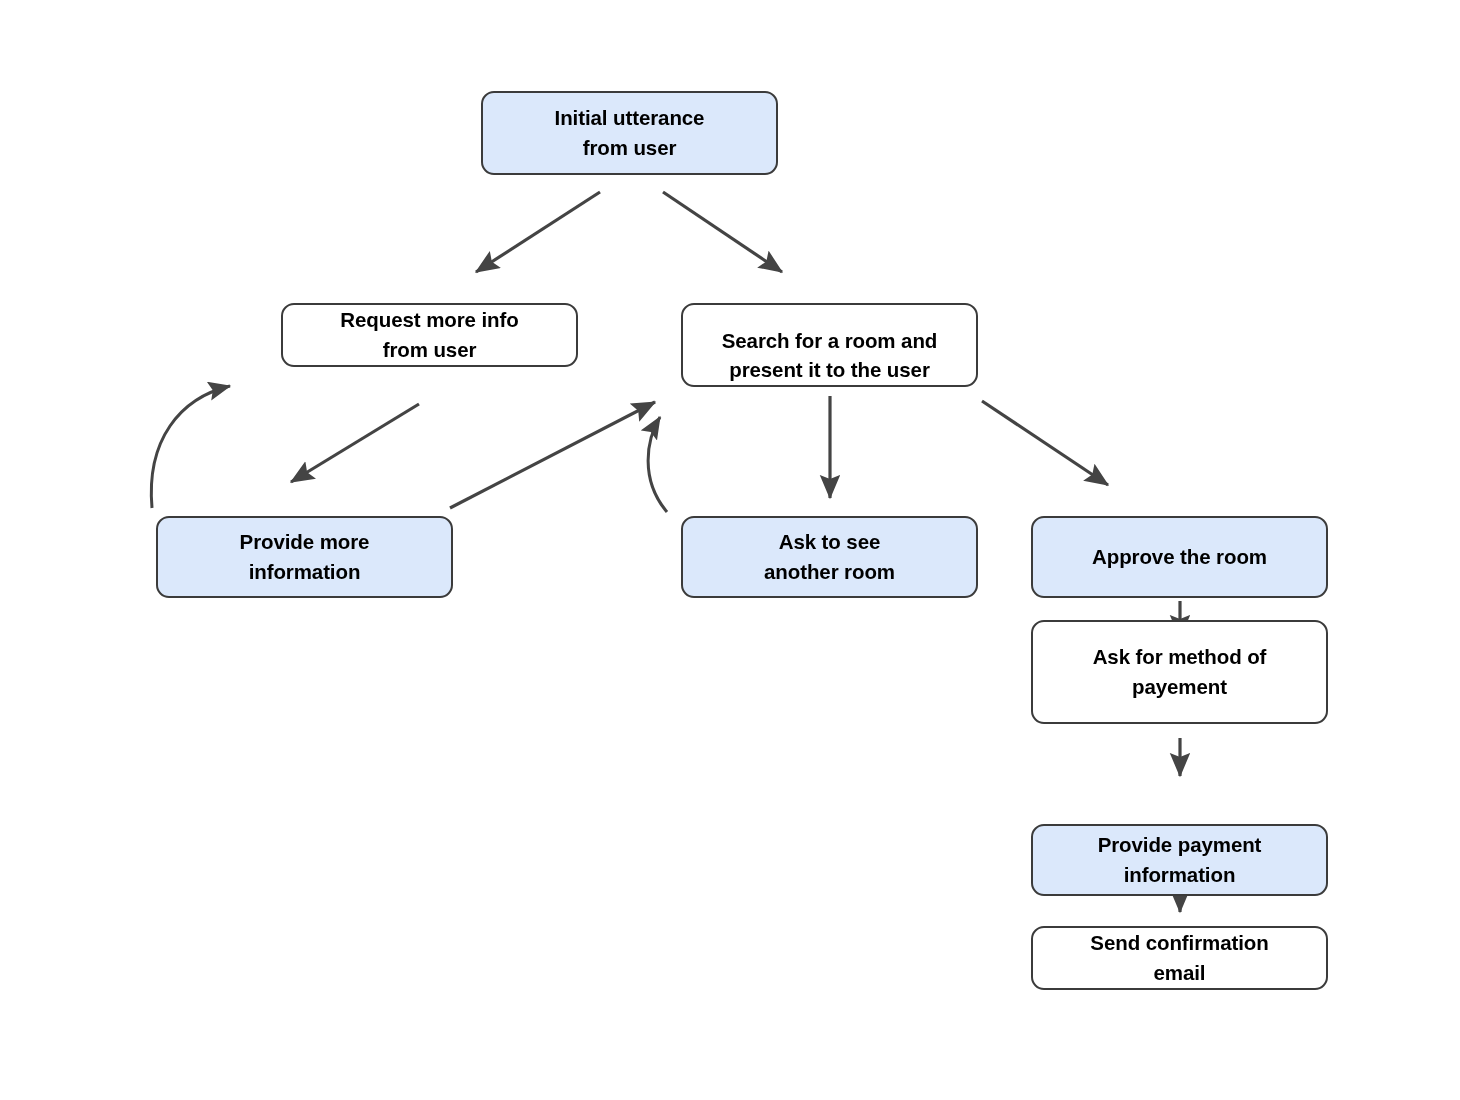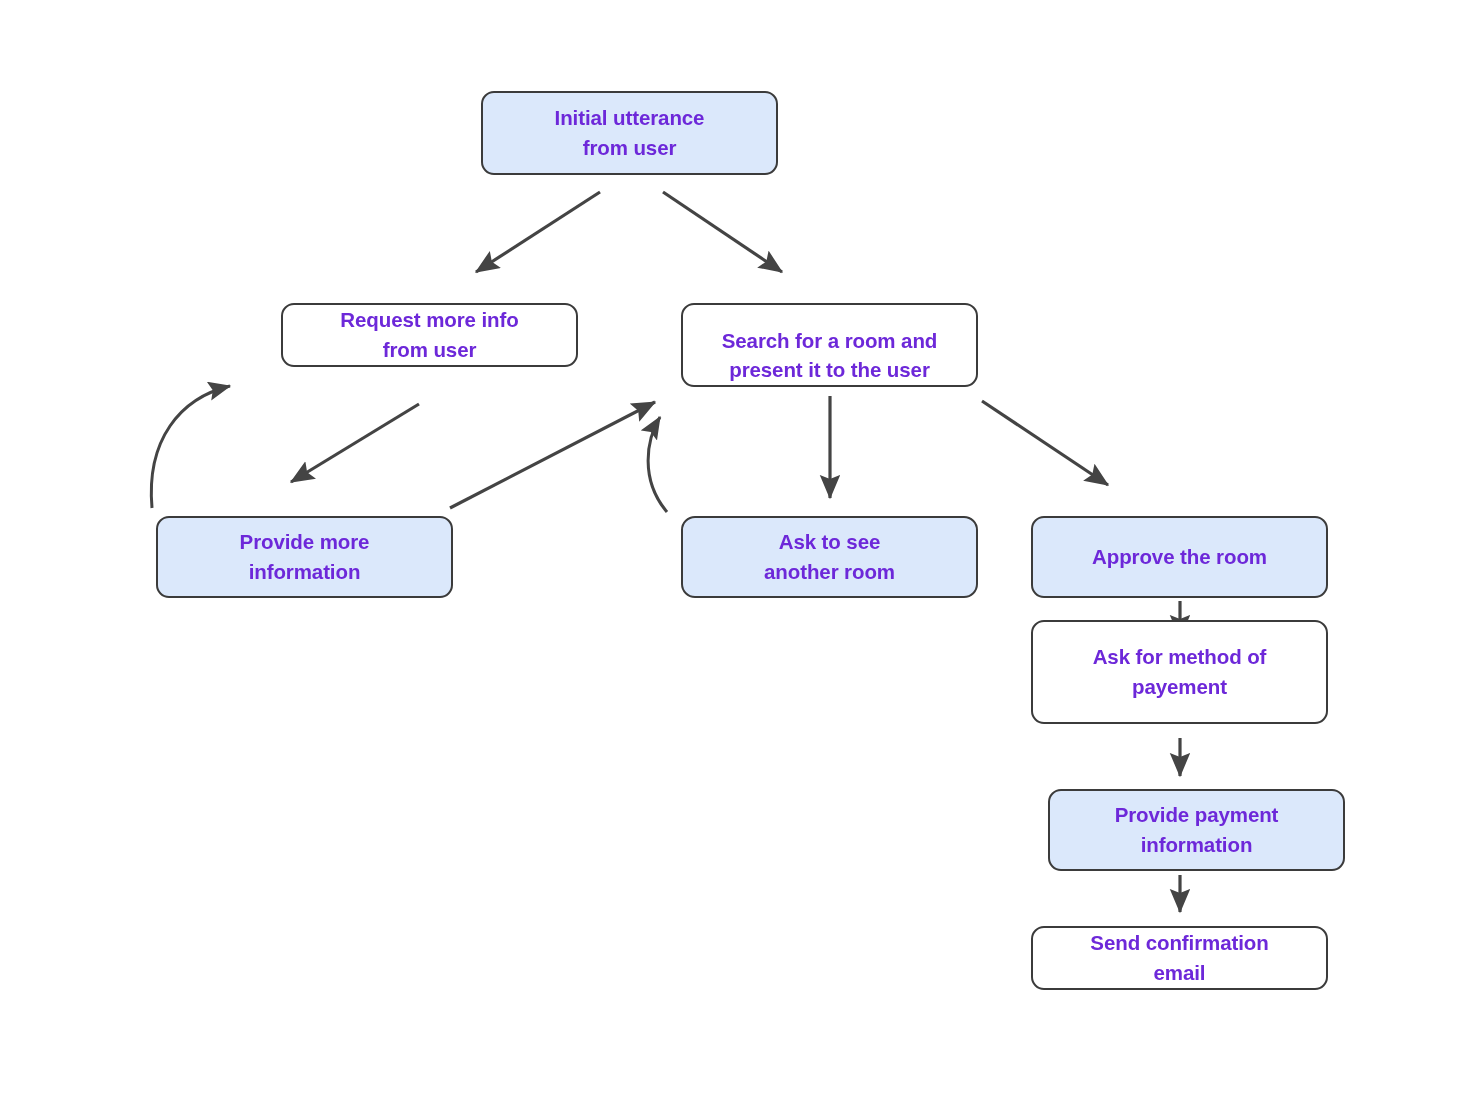--- a/index.html
+++ b/index.html
@@ -31,21 +31,21 @@
     box-sizing: border-box;
     border: 2.2px solid #3b3b3b;
     border-radius: 13px;
     display: flex;
     align-items: center;
     justify-content: center;
     text-align: center;
     font-weight: bold;
     font-size: 20.5px;
     line-height: 1.45;
-    color: #6d28d9;
+    color: #000000;
     letter-spacing: -0.1px;
     padding: 0 10px;
     background: #ffffff;
   }
   .node.user-turn {
     background: #dbe8fb;
   }
   .node.system-turn {
     background: #ffffff;
   }
@@ -90,32 +90,32 @@
 from user</span>
       </div>
       <div class="node system-turn" style="left: 681px; top: 303px; width: 297px; height: 84px; align-items: flex-end;">
         <span class="label">Search for a room and
 present it to the user</span>
       </div>
       <div class="node user-turn" style="left: 131px; top: 516px; width: 297px; height: 82px; margin-left: 25px;">
         <span class="label">Provide more
 information</span>
       </div>
-      <div class="node user-turn" style="left: 681px; top: 516px; width: 297px; height: 82px; border-radius: 14px;">
+      <div class="node user-turn" style="left: 681px; top: 516px; width: 297px; height: 82px;">
         <span class="label">Ask to see
 another room</span>
       </div>
       <div class="node user-turn" style="left: 1031px; top: 516px; width: 297px; height: 82px;">
         <span class="label">Approve the room</span>
       </div>
       <div class="node system-turn" style="left: 1031px; top: 620px; width: 297px; height: 104px;">
         <span class="label">Ask for method of
 payement</span>
       </div>
-      <div class="node user-turn" style="left: 1031px; top: 789px; width: 297px; height: 82px; margin-left: 17px;">
+      <div class="node user-turn" style="left: 1031px; top: 824px; width: 297px; height: 72px;">
         <span class="label">Provide payment
 information</span>
       </div>
       <div class="node system-turn" style="left: 1031px; top: 926px; width: 297px; height: 64px;">
         <span class="label">Send confirmation
 email</span>
       </div>
     </div>
 
 </div>

